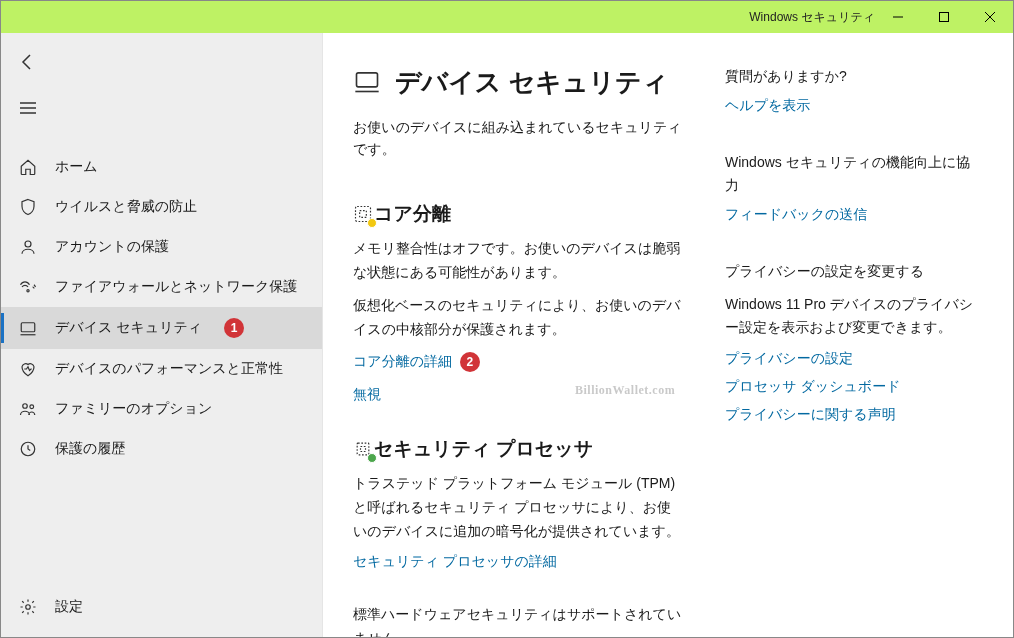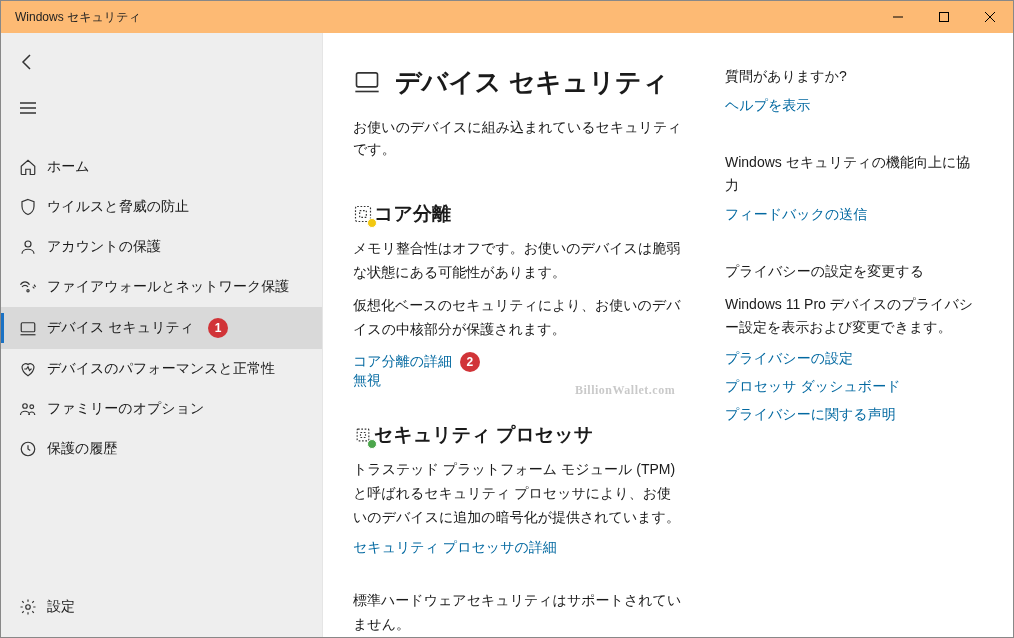--- a/index.html
+++ b/index.html
@@ -12,22 +12,23 @@
     height: 638px;
     overflow: hidden;
     border: 1px solid #888;
   }
 
   
   .titlebar {
     height: 32px;
     display: flex;
     align-items: center;
-    background: #fdba74;
+    background: #bef264;
     padding-left: 14px;
+    text-align: right;
   }
   .titlebar .title { font-size: 12px; flex: 1; color: #222; }
   .win-controls { display: flex; height: 100%; }
   .win-btn {
     width: 46px;
     display: flex;
     align-items: center;
     justify-content: center;
     color: #000;
   }
@@ -52,21 +53,21 @@
   }
   .hamburger { margin-top: 8px; margin-bottom: 20px; }
   .nav { flex: 1; }
   .nav-item {
     display: flex;
     align-items: center;
     padding: 11px 18px;
     font-size: 14px;
     color: #1a1a1a;
     position: relative;
-    gap: 10px;
+    gap: 18px;
   }
   .nav-item.active {
     background: #d9d9d9;
   }
   .nav-item.active::before {
     content: "";
     position: absolute;
     left: 0; top: 6px; bottom: 6px;
     width: 3px;
     background: #1b72c4;
@@ -294,21 +295,21 @@
             <span class="status-dot warn" style="right:-4px;bottom:-4px"></span>
           </span>
           <h2 class="sec-title">コア分離</h2>
         </div>
         <p class="sec-text">メモリ整合性はオフです。お使いのデバイスは脆弱な状態にある可能性があります。</p>
         <p class="sec-text">仮想化ベースのセキュリティにより、お使いのデバイスの中核部分が保護されます。</p>
         <div>
           <a class="link inline">コア分離の詳細</a>
           <span class="badge">2</span>
         </div>
-        <a class="link" style="">無視</a>
+        <a class="link" style="margin-top:14px">無視</a>
       </div>
 
       <div class="section">
         <div class="sec-header">
           <span style="position:relative;display:inline-flex">
             <svg width="20" height="20" viewBox="0 0 24 24" fill="none" stroke="#333" stroke-width="1.4" stroke-dasharray="2 2">
                 <rect x="5" y="5" width="14" height="14" rx="1"></rect>
                 <rect x="9" y="9" width="6" height="6"></rect>
               </svg>
             <span class="status-dot ok" style="right:-4px;bottom:-4px"></span>

